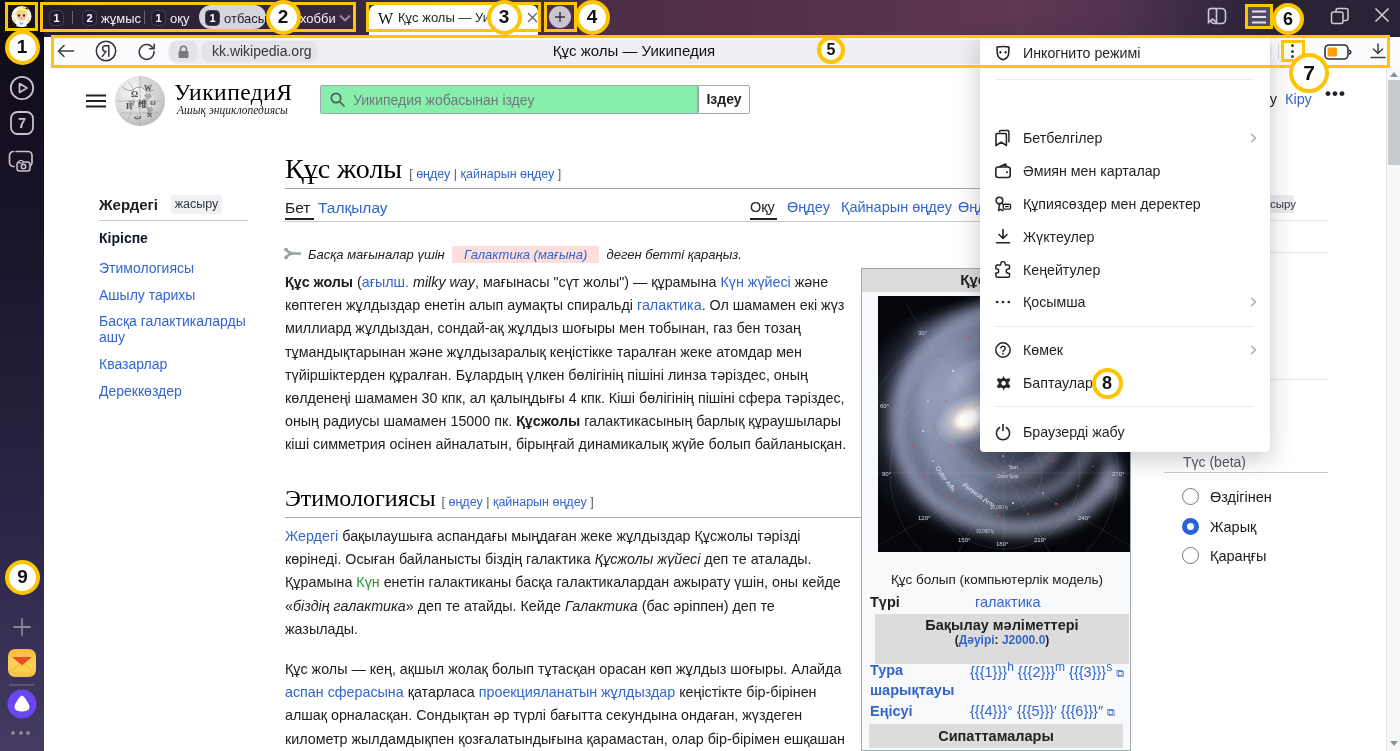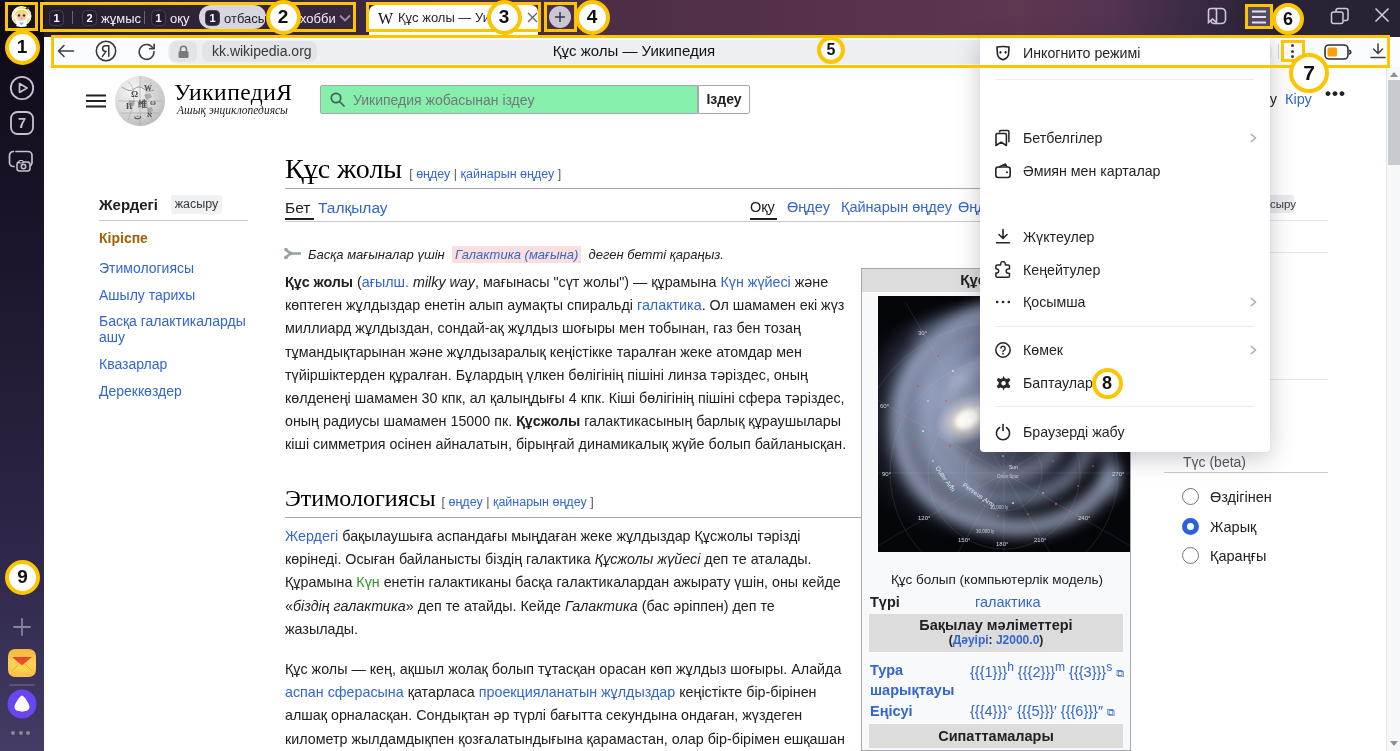--- a/index.html
+++ b/index.html
@@ -174,33 +174,33 @@
     <div class="abs" style="left:706px;top:132px;font-size:14.5px;color:#202122;">Оқу</div>
     <div class="abs" style="left:706px;top:151px;width:27px;height:2px;background:#202122;"></div>
     <div class="abs wlink" style="left:743px;top:132px;font-size:14.5px;">Өңдеу</div>
     <div class="abs wlink" style="left:797px;top:132px;font-size:14.5px;">Қайнарын өңдеу</div>
     <div class="abs wlink" style="left:914px;top:132px;font-size:14.5px;white-space:nowrap;">Өңдеу тарихы</div>
     <div class="abs" style="left:241px;top:154px;width:863px;height:1px;background:#c8ccd1;"></div>
 
     <div class="abs" style="left:55px;top:129px;font-size:15px;font-weight:bold;color:#202122;">Жердегі</div>
     <div class="abs" style="left:127px;top:128px;width:51px;height:19px;background:#eff1f3;border-radius:3px;font-size:12.5px;color:#36393d;text-align:center;line-height:19px;">жасыру</div>
     <div class="abs" style="left:55px;top:153px;width:149px;height:1px;background:#c8ccd1;"></div>
-    <div class="abs" style="left:55px;top:163px;font-size:14px;font-weight:bold;color:#a16207;">Кіріспе</div>
+    <div class="abs" style="left:55px;top:163px;font-size:14px;font-weight:bold;color:#0f172a;">Кіріспе</div>
     <div class="abs wlink" style="left:55px;top:193px;font-size:14px;">Этимологиясы</div>
     <div class="abs wlink" style="left:55px;top:220px;font-size:14px;">Ашылу тарихы</div>
     <div class="abs wlink" style="left:55px;top:247px;font-size:14px;line-height:15.5px;">Басқа галактикаларды<br>ашу</div>
     <div class="abs wlink" style="left:55px;top:289px;font-size:14px;">Квазарлар</div>
     <div class="abs wlink" style="left:55px;top:316px;font-size:14px;">Дереккөздер</div>
 
     <svg width="19" height="13" viewBox="0 0 19 13" class="abs" style="left:239px;top:180px;">
       <path d="M18,6.5 h-8 M10,6.5 q-4,-0.2 -6.5,-3.5 M10,6.5 q-4,0.2 -6.5,3.5" fill="none" stroke="#9aa0a7" stroke-width="2.4"></path>
       <circle cx="3" cy="2.6" r="1.9" fill="#9aa0a7"></circle>
       <circle cx="3" cy="10.4" r="1.9" fill="#9aa0a7"></circle>
     </svg>
-    <div class="abs" style="left:264px;top:180px;font-size:13px;font-style:italic;color:#202122;">Басқа мағыналар үшін &nbsp;<a class="wlink" style="background:#fbdede;padding:1px 3px;">Галактика (мағына)</a>&nbsp; деген бетті қараңыз.</div>
+    <div class="abs" style="left:264px;top:180px;font-size:13px;font-style:italic;color:#202122;">Басқа мағыналар үшін &nbsp;<a class="wlink" style="background:#fbdede;padding:1px 12px;">Галактика (мағына)</a>&nbsp; деген бетті қараңыз.</div>
 
     <div class="abs btext" style="left:241px;top:204px;">
       <b>Құс жолы</b> (<a class="wlink">ағылш.</a> <i>milky way</i>, мағынасы "сүт жолы") — құрамына <a class="wlink">Күн жүйесі</a> және<br>
       көптеген жұлдыздар енетін алып аумақты спиральді <a class="wlink">галактика</a>. Ол шамамен екі жүз<br>
       миллиард жұлдыздан, сондай-ақ жұлдыз шоғыры мен тобынан, газ бен тозаң<br>
       тұмандықтарынан және жұлдызаралық кеңістікке таралған жеке атомдар мен<br>
       түйіршіктерден құралған. Бұлардың үлкен бөлігінің пішіні линза тәріздес, оның<br>
       көлденеңі шамамен 30 кпк, ал қалыңдығы 4 кпк. Кіші бөлігінің пішіні сфера тәріздес,<br>
       оның радиусы шамамен 15000 пк. <b>Құсжолы</b> галактикасының барлық құраушылары<br>
       кіші симметрия осінен айналатын, бірыңғай динамикалық жүйе болып байланысқан.
@@ -337,21 +337,21 @@
           <text x="131" y="173" font-size="5">Sun</text>
           <text x="119" y="182" font-size="4.5" opacity="0.8">Orion Spur</text>
           <text x="112" y="213" font-size="4.5" opacity="0.8">10,000 ly</text>
           <text x="98" y="237" font-size="4.5" opacity="0.8">30,000 ly</text>
         </g>
       </svg>
       </div>
       <div style="position:absolute;left:0;top:303px;width:270px;text-align:center;font-size:13.5px;color:#202122;">Құс болып (компьютерлік модель)</div>
       <div style="position:absolute;left:8px;top:325px;font-size:14.5px;font-weight:bold;color:#202122;">Түрі</div>
       <div class="wlink" style="position:absolute;left:113px;top:325px;font-size:14.5px;">галактика</div>
-      <div style="position:absolute;left:7px;top:345px;width:254px;height:38px;background:#dcdcdc;text-align:center;">
+      <div style="position:absolute;left:13px;top:345px;width:254px;height:50px;background:#dcdcdc;text-align:center;">
         <div style="font-size:14.5px;font-weight:bold;color:#202122;margin-top:3px;">Бақылау мәліметтері</div>
         <div style="font-size:12px;color:#202122;font-weight:bold;">(<a class="wlink">Дәуірі</a>: <a class="wlink">J2000.0</a>)</div>
       </div>
       <div class="wlink" style="position:absolute;left:8px;top:391px;font-size:14.5px;font-weight:bold;line-height:20px;">Тура<br>шарықтауы</div>
       <div class="wlink" style="position:absolute;left:108px;top:391px;font-size:14.5px;white-space:nowrap;">{{{1}}}<sup>h</sup> {{{2}}}<sup>m</sup> {{{3}}}<sup>s</sup> <span style="font-size:11px;">⧉</span></div>
       <div class="wlink" style="position:absolute;left:8px;top:434px;font-size:14.5px;font-weight:bold;">Еңісуі</div>
       <div class="wlink" style="position:absolute;left:108px;top:434px;font-size:14.5px;white-space:nowrap;">{{{4}}}° {{{5}}}′ {{{6}}}″ <span style="font-size:11px;">⧉</span></div>
       <div style="position:absolute;left:7px;top:455px;width:254px;height:24px;background:#dcdcdc;text-align:center;font-size:14.5px;font-weight:bold;color:#202122;line-height:24px;">Сипаттамалары</div>
       <div class="wlink" style="position:absolute;left:8px;top:481px;font-size:14.5px;font-weight:bold;">Түрі</div>
     </div>
@@ -470,20 +470,29 @@
           <path d="M3,1 L7.5,5 L3,9" fill="none" stroke="#ababab" stroke-width="1.5"></path>
         </svg>
     </div>
     <div class="mitem" style="top:118.5px;">
       <svg class="mico" viewBox="0 0 18 18">
           <rect x="1.8" y="5" width="14.4" height="10.5" rx="2.4" fill="none" stroke="#242426" stroke-width="1.6"></rect>
           <path d="M5,5 L11.5,2 L13,5" fill="none" stroke="#242426" stroke-width="1.5" stroke-linejoin="round"></path>
           <circle cx="13" cy="10.2" r="1" fill="#242426"></circle>
         </svg>
       <div class="mtxt">Әмиян мен карталар</div>
+    </div>
+    <div class="mitem" style="top:151.5px;">
+      <svg class="mico" viewBox="0 0 18 18">
+          <circle cx="5.4" cy="5.6" r="3.3" fill="none" stroke="#242426" stroke-width="1.6"></circle>
+          <path d="M7.8,8 L10.2,10.5 M5.6,9 L4.6,15.5 l2.3,-1.2 l2.1,1.4" fill="none" stroke="#242426" stroke-width="1.5" stroke-linejoin="round" stroke-linecap="round"></path>
+          <rect x="9.3" y="9.2" width="7.2" height="4.9" rx="1.2" fill="#fff" stroke="#242426" stroke-width="1.4"></rect>
+          <path d="M11,11.6 h3.7" stroke="#242426" stroke-width="1.2"></path>
+        </svg>
+      <div class="mtxt">Құпиясөздер мен деректер</div>
     </div>
     <div class="mitem" style="top:184.5px;">
       <svg class="mico" viewBox="0 0 18 18">
           <path d="M9,1.5 V10 M5,6.5 L9,10.5 L13,6.5" fill="none" stroke="#242426" stroke-width="1.6" stroke-linecap="round" stroke-linejoin="round"></path>
           <path d="M2.5,14.8 H15.5" stroke="#242426" stroke-width="1.6" stroke-linecap="round"></path>
         </svg>
       <div class="mtxt">Жүктеулер</div>
     </div>
     <div class="mitem" style="top:217px;">
       <svg class="mico" viewBox="0 0 18 18">

